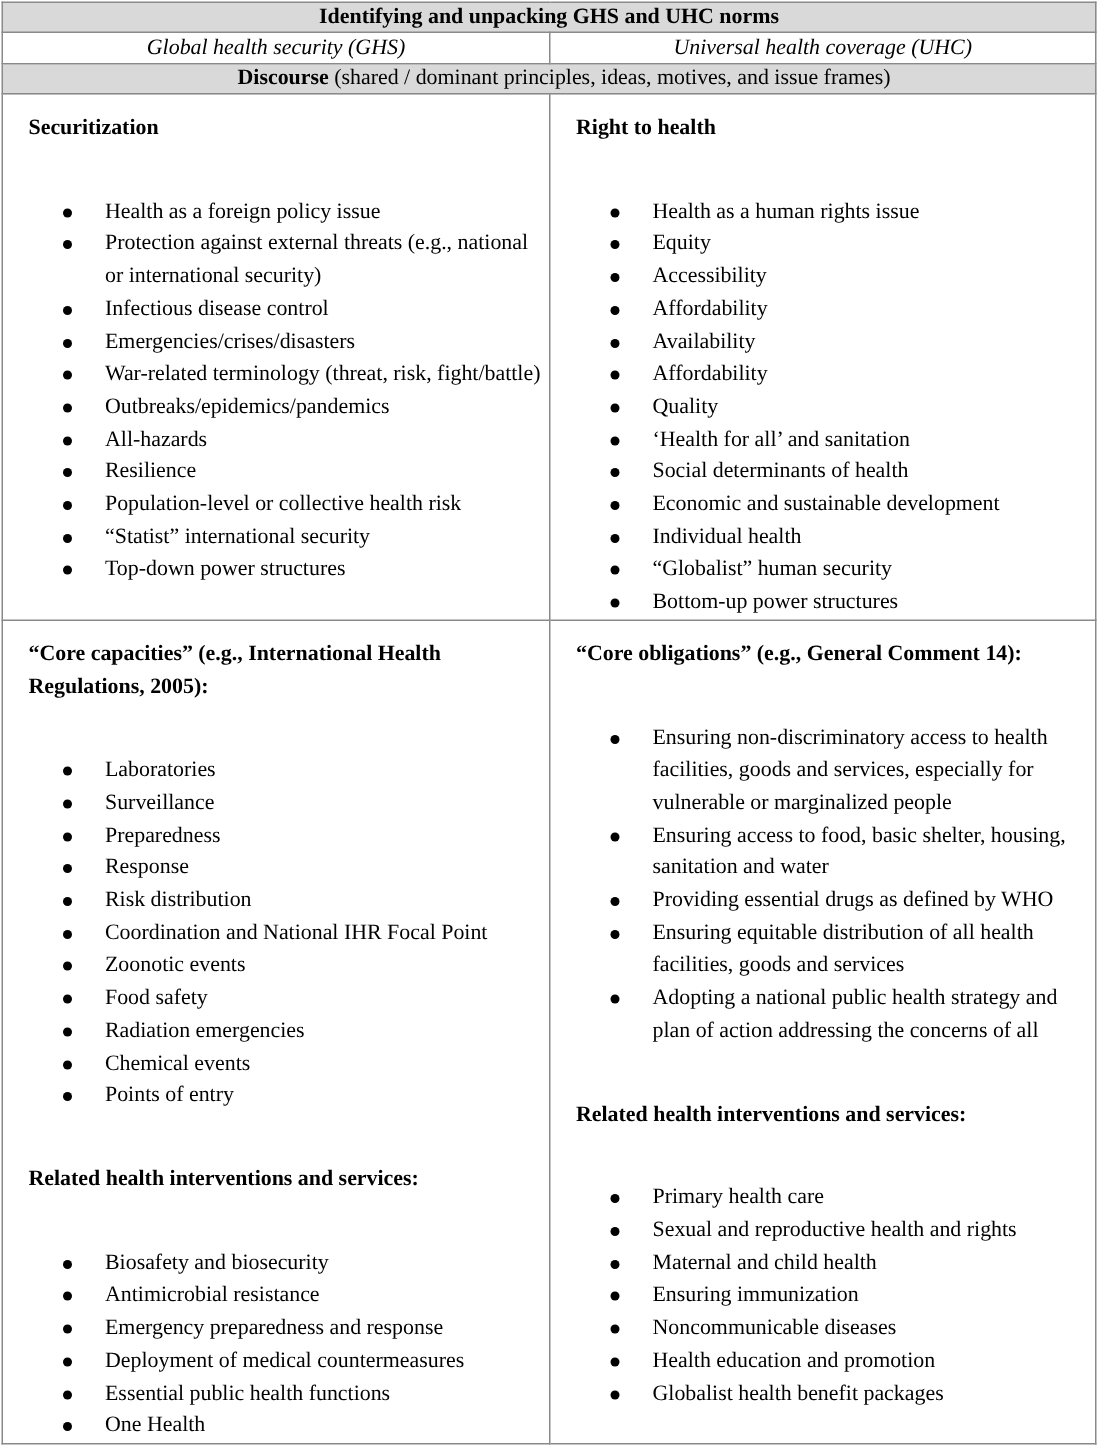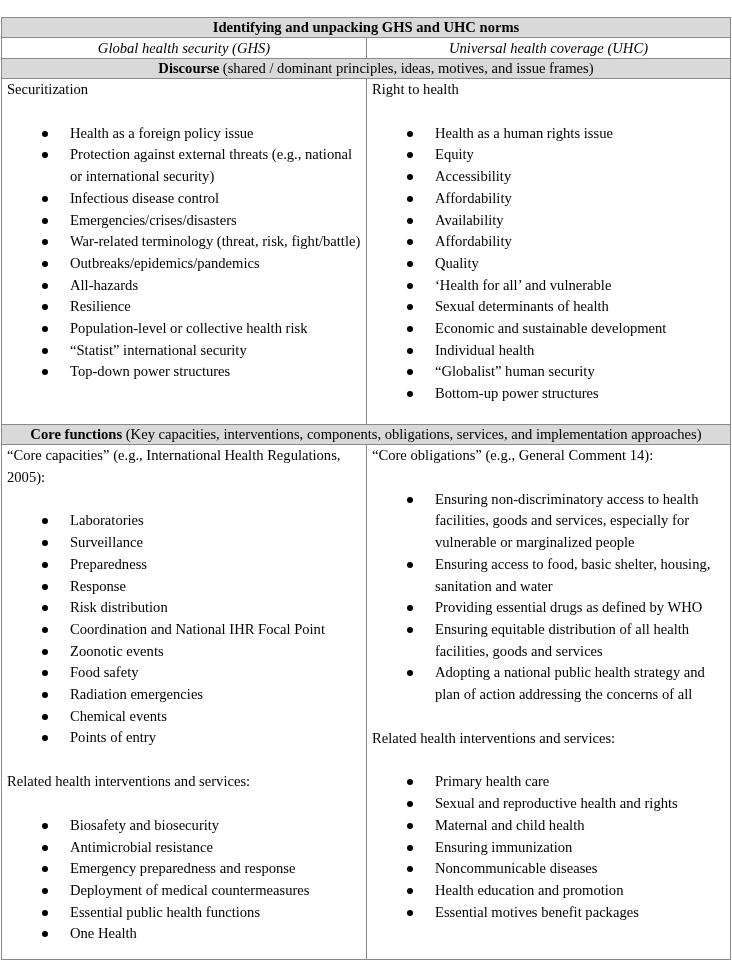--- a/index.html
+++ b/index.html
@@ -1,34 +1,34 @@
 <!DOCTYPE html>
 <html><head>
 <meta charset="utf-8">
 <style>
   html, body { margin: 0; padding: 0; background: #ffffff; }
   body { width: 732px; height: 970px; overflow: hidden; }
   .tbl {
-    position: absolute; left: 1px; top: 17px;
+    position: absolute; left: 1px; top: 1px;
     width: 729px;
     border-collapse: collapse;
     font-family: "Liberation Serif", "DejaVu Serif", serif;
     font-size: 14.6px;
     color: #000;
     line-height: 21.7px;
     table-layout: fixed;
   }
   .tbl td { border: 1.5px solid #8a8a8a; vertical-align: top; padding: 0 5px; }
   .gray { background: #d9d9d9; text-align: center; }
   .title-cell { font-weight: bold; height: 19px; line-height: 19px; }
   .sub-cell { font-style: italic; text-align: center; height: 20px; line-height: 20px; margin-top: 11px; }
   .sec-cell { height: 19px; line-height: 19px; }
   .sec-cell b { font-weight: bold; margin-left: 20px; }
   .core-cell { line-height: 19px; padding-top: 1px; padding-bottom: 1px; }
-  .col-head { font-weight: normal; margin: 0; }
+  .col-head { font-weight: bold; margin: 12px; }
   ul.bl { list-style: none; margin: 0; padding: 0; }
   ul.bl li { position: relative; padding-left: 63px; margin: 0; }
   ul.bl li .dot {
     position: absolute; left: 35px; top: 8px;
     width: 6px; height: 6px; border-radius: 50%; background: #000;
   }
   .gap { height: 22px; }
   .cell-disc { height: 345px; }
   .cell-core { height: 514px; }
 </style>
@@ -73,31 +73,28 @@
       <p class="col-head">Right to health</p>
       <div class="gap"></div>
       <ul class="bl">
             <li><span class="dot"></span><span>Health as a human rights issue</span></li>
             <li><span class="dot"></span><span>Equity</span></li>
             <li><span class="dot"></span><span>Accessibility</span></li>
             <li><span class="dot"></span><span>Affordability</span></li>
             <li><span class="dot"></span><span>Availability</span></li>
             <li><span class="dot"></span><span>Affordability</span></li>
             <li><span class="dot"></span><span>Quality</span></li>
-            <li><span class="dot"></span><span>‘Health for all’ and vulnerable</span></li>
-            <li><span class="dot"></span><span>Sexual determinants of health</span></li>
+            <li><span class="dot"></span><span>‘Health for all’ and sanitation</span></li>
+            <li><span class="dot"></span><span>Social determinants of health</span></li>
             <li><span class="dot"></span><span>Economic and sustainable development</span></li>
             <li><span class="dot"></span><span>Individual health</span></li>
             <li><span class="dot"></span><span>“Globalist” human security</span></li>
             <li><span class="dot"></span><span>Bottom-up power structures</span></li>
           </ul>
     </td>
-  </tr>
-  <tr>
-    <td colspan="2" class="gray core-cell"><b>Core functions</b><span> (Key capacities, interventions, components, obligations, services, and implementation approaches)</span></td>
   </tr>
   <tr>
     <td class="cell-core">
       <p class="col-head">“Core capacities” (e.g., International Health Regulations, 2005):</p>
       <div class="gap"></div>
       <ul class="bl">
             <li><span class="dot"></span><span>Laboratories</span></li>
             <li><span class="dot"></span><span>Surveillance</span></li>
             <li><span class="dot"></span><span>Preparedness</span></li>
             <li><span class="dot"></span><span>Response</span></li>
@@ -134,18 +131,18 @@
       <div class="gap"></div>
       <p class="col-head">Related health interventions and services:</p>
       <div class="gap"></div>
       <ul class="bl">
             <li><span class="dot"></span><span>Primary health care</span></li>
             <li><span class="dot"></span><span>Sexual and reproductive health and rights</span></li>
             <li><span class="dot"></span><span>Maternal and child health</span></li>
             <li><span class="dot"></span><span>Ensuring immunization</span></li>
             <li><span class="dot"></span><span>Noncommunicable diseases</span></li>
             <li><span class="dot"></span><span>Health education and promotion</span></li>
-            <li><span class="dot"></span><span>Essential motives benefit packages</span></li>
+            <li><span class="dot"></span><span>Globalist health benefit packages</span></li>
           </ul>
     </td>
   </tr>
 </tbody>
   </table>
 
 </body></html>

